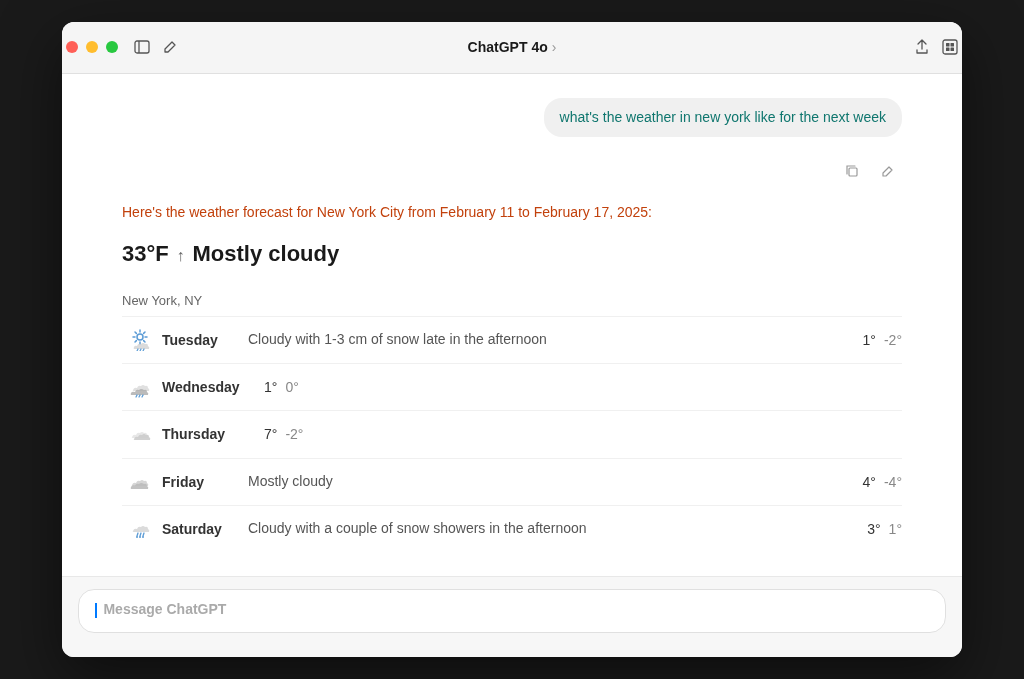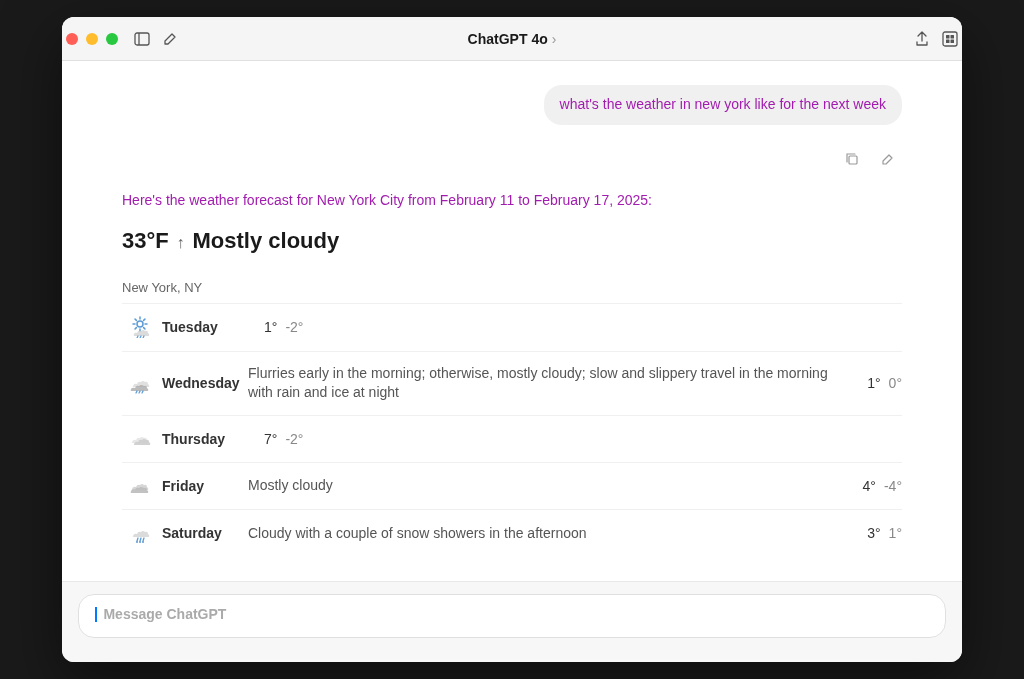--- a/index.html
+++ b/index.html
@@ -13,21 +13,21 @@
     }
     .window {
       width: 900px;
       background: #ffffff;
       border-radius: 12px;
       overflow: hidden;
       box-shadow: 0 20px 60px rgba(0,0,0,0.5);
     }
     .titlebar {
       background: #f5f5f5;
-      height: 44px;
+      height: 52px;
       display: flex;
       align-items: center;
       padding: 0 4px;
       border-bottom: 1px solid #e0e0e0;
       position: relative;
     }
     .traffic-lights {
       display: flex;
       gap: 8px;
       align-items: center;
@@ -75,21 +75,21 @@
       display: flex;
       justify-content: flex-end;
       margin-bottom: 20px;
     }
     .user-message {
       background: #f0f0f0;
       border-radius: 18px;
       padding: 10px 16px;
       max-width: 60%;
       font-size: 14px;
-      color: #a21caf;
+      color: #0f766e;
       line-height: 1.4;
     }
     .message-actions {
       display: flex;
       justify-content: flex-end;
       gap: 8px;
       margin-bottom: 16px;
     }
     .action-icon {
       width: 28px;
@@ -103,21 +103,21 @@
       font-size: 14px;
     }
     .ai-response {
       font-size: 14px;
       color: #1a1a1a;
       line-height: 1.6;
     }
     .forecast-intro {
       margin-bottom: 12px;
       font-size: 14px;
-      color: #a21caf;
+      color: #c2410c;
     }
     .current-weather {
       margin-bottom: 20px;
     }
     .current-temp {
       font-size: 22px;
       font-weight: 700;
       color: #1a1a1a;
       display: inline;
     }
@@ -293,38 +293,38 @@
               <line x1="14.6" y1="11.6" x2="16" y2="13" stroke="#5b9bd5" stroke-width="1.5" stroke-linecap="round"></line>
               <line x1="16" y1="3" x2="14.6" y2="4.4" stroke="#5b9bd5" stroke-width="1.5" stroke-linecap="round"></line>
               <line x1="7.4" y1="11.6" x2="6" y2="13" stroke="#5b9bd5" stroke-width="1.5" stroke-linecap="round"></line>
               <path d="M5 18 Q6 16 8 17 Q9 14 12 15 Q14 13 16 15 Q19 14 19 17 Q21 18 20 20 H6 Q4 20 5 18Z" fill="#ccc" opacity="0.7"></path>
               <line x1="9" y1="20" x2="8" y2="22" stroke="#5b9bd5" stroke-width="1.2" stroke-linecap="round"></line>
               <line x1="12" y1="20" x2="11" y2="22" stroke="#5b9bd5" stroke-width="1.2" stroke-linecap="round"></line>
               <line x1="15" y1="20" x2="14" y2="22" stroke="#5b9bd5" stroke-width="1.2" stroke-linecap="round"></line>
             </svg>
           </div>
           <div class="weather-day">Tuesday</div>
+          <div class="weather-desc">Cloudy with 1-3 cm of snow late in the afternoon</div>
           <div class="weather-temps">
             <span class="temp-high">1°</span>
             <span class="temp-low">-2°</span>
           </div>
         </div>
 
         <div class="weather-row">
           <div class="weather-icon-cell">
             <svg width="22" height="22" viewBox="0 0 22 22" fill="none">
               <path d="M4 14 Q5 11 8 12 Q9 9 12 10 Q14 8 16 10 Q19 9 19 12 Q21 13 20 15 H5 Q3 15 4 14Z" fill="#ccc" opacity="0.6"></path>
               <path d="M2 17 Q3 15 6 16 Q7 13 10 14 Q12 12 15 14 Q18 13 18 16 Q20 17 19 19 H3 Q1 19 2 17Z" fill="#aaa" opacity="0.8"></path>
               <line x1="8" y1="19" x2="7" y2="21" stroke="#5b9bd5" stroke-width="1.2" stroke-linecap="round"></line>
               <line x1="11" y1="19" x2="10" y2="21" stroke="#5b9bd5" stroke-width="1.2" stroke-linecap="round"></line>
               <line x1="14" y1="19" x2="13" y2="21" stroke="#5b9bd5" stroke-width="1.2" stroke-linecap="round"></line>
             </svg>
           </div>
           <div class="weather-day">Wednesday</div>
-          <div class="weather-desc">Flurries early in the morning; otherwise, mostly cloudy; slow and slippery travel in the morning with rain and ice at night</div>
           <div class="weather-temps">
             <span class="temp-high">1°</span>
             <span class="temp-low">0°</span>
           </div>
         </div>
 
         <div class="weather-row">
           <div class="weather-icon-cell">
             <svg width="22" height="22" viewBox="0 0 22 22" fill="none">
               <path d="M3 14 Q4 11 7 12 Q8 9 11 10 Q13 8 15 10 Q18 9 18 12 Q20 13 19 15 H4 Q2 15 3 14Z" fill="#ddd" opacity="0.7"></path>

